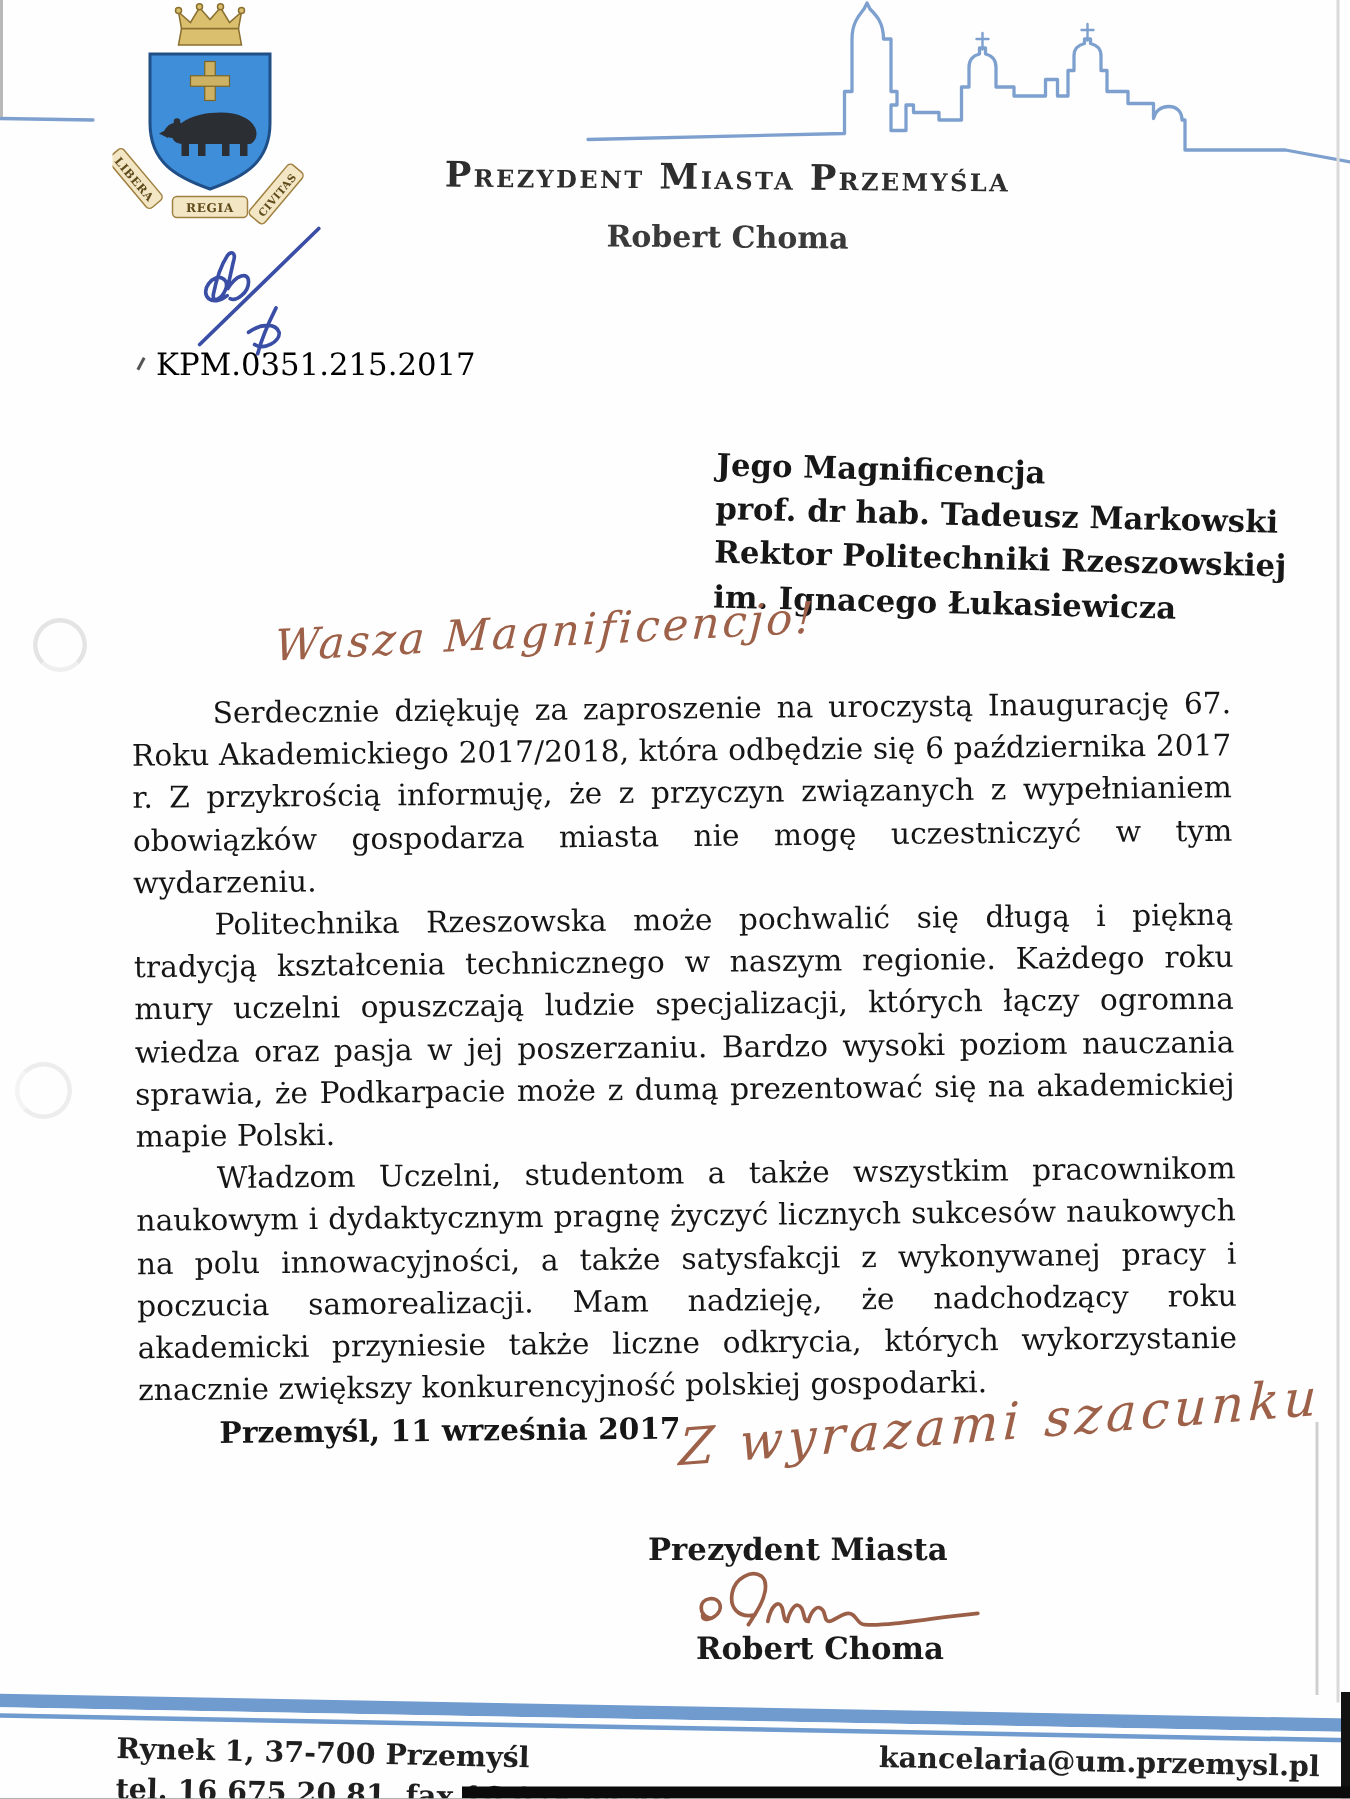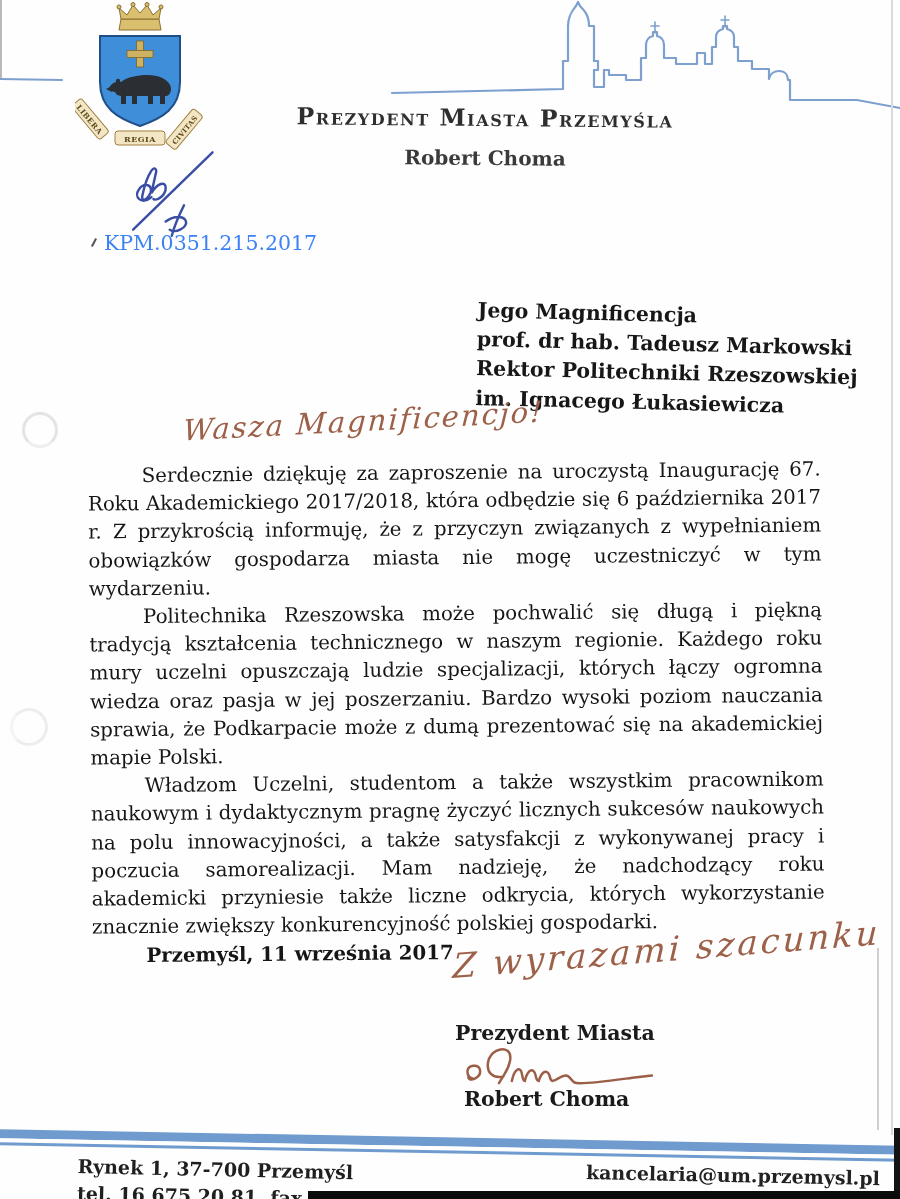--- a/index.html
+++ b/index.html
@@ -14,21 +14,21 @@
   .header-title{
     position:absolute; left:70px; top:104px; width:830px; text-align:center;
     font-variant:small-caps; font-weight:600; font-size:23.5px; letter-spacing:1.6px;
     color:#2e2e2e; transform:rotate(0.5deg);
   }
   .header-name{
     position:absolute; left:70px; top:146px; width:830px; text-align:center;
     font-weight:bold; font-size:20px; color:#3a3a3a; transform:rotate(0.5deg);
   }
   .paraph{position:absolute; left:127px; top:140px; width:112px; height:102px;}
-  .refnum{position:absolute; left:104px; top:231px; font-size:20.5px; color:#3b82f6;}
+  .refnum{position:absolute; left:104px; top:231px; font-size:20.5px; color:#000000;}
   .ref-tick{position:absolute; left:93px; top:238px; width:2px; height:9px; background:#555; transform:rotate(28deg);}
   
   .addressee{
     position:absolute; left:478px; top:296px; font-weight:bold; font-size:20.5px;
     line-height:29.2px; color:#171717; transform:rotate(1.4deg); transform-origin:left top;
   }
   
   .handwritten{
     font-style:italic; color:#9d6048; white-space:nowrap;
     font-family:"DejaVu Serif", serif;
@@ -43,21 +43,21 @@
   }
   
   .body-text{
     position:absolute; left:90px; top:459px; width:733px;
     font-size:19.8px; line-height:28.2px; text-align:justify; color:#161616;
     transform:rotate(-0.55deg);
   }
   .body-text p{margin:0; text-indent:54px;}
   .dateline{font-weight:bold; text-indent:0; margin-top:1px;}
   
-  .signer-title{position:absolute; left:455px; top:1021px; font-weight:bold; font-size:20.5px;text-align:right;}
+  .signer-title{position:absolute; left:432px; top:1021px; font-weight:bold; font-size:20.5px;text-align:right;}
   .signature-svg{position:absolute; left:460px; top:1040px; width:205px; height:56px;}
   .signer-name{position:absolute; left:464px; top:1087px; font-weight:bold; font-size:20.5px;}
   
   .footer-band{position:absolute; left:-12px; top:1129px; width:940px; transform:rotate(1.05deg); transform-origin:left center;}
   .footer-band .stripe-thick{height:9px; background:#6f9bcf;}
   .footer-band .stripe-gap{height:4px; background:#fefefe;}
   .footer-band .stripe-thin{height:3px; background:#6f9bcf;}
   .footer-left{
     position:absolute; left:78px; top:1153px; font-weight:bold; font-size:19px;
     line-height:27px; color:#1f1f1f; transform:rotate(1.3deg); transform-origin:left top;

